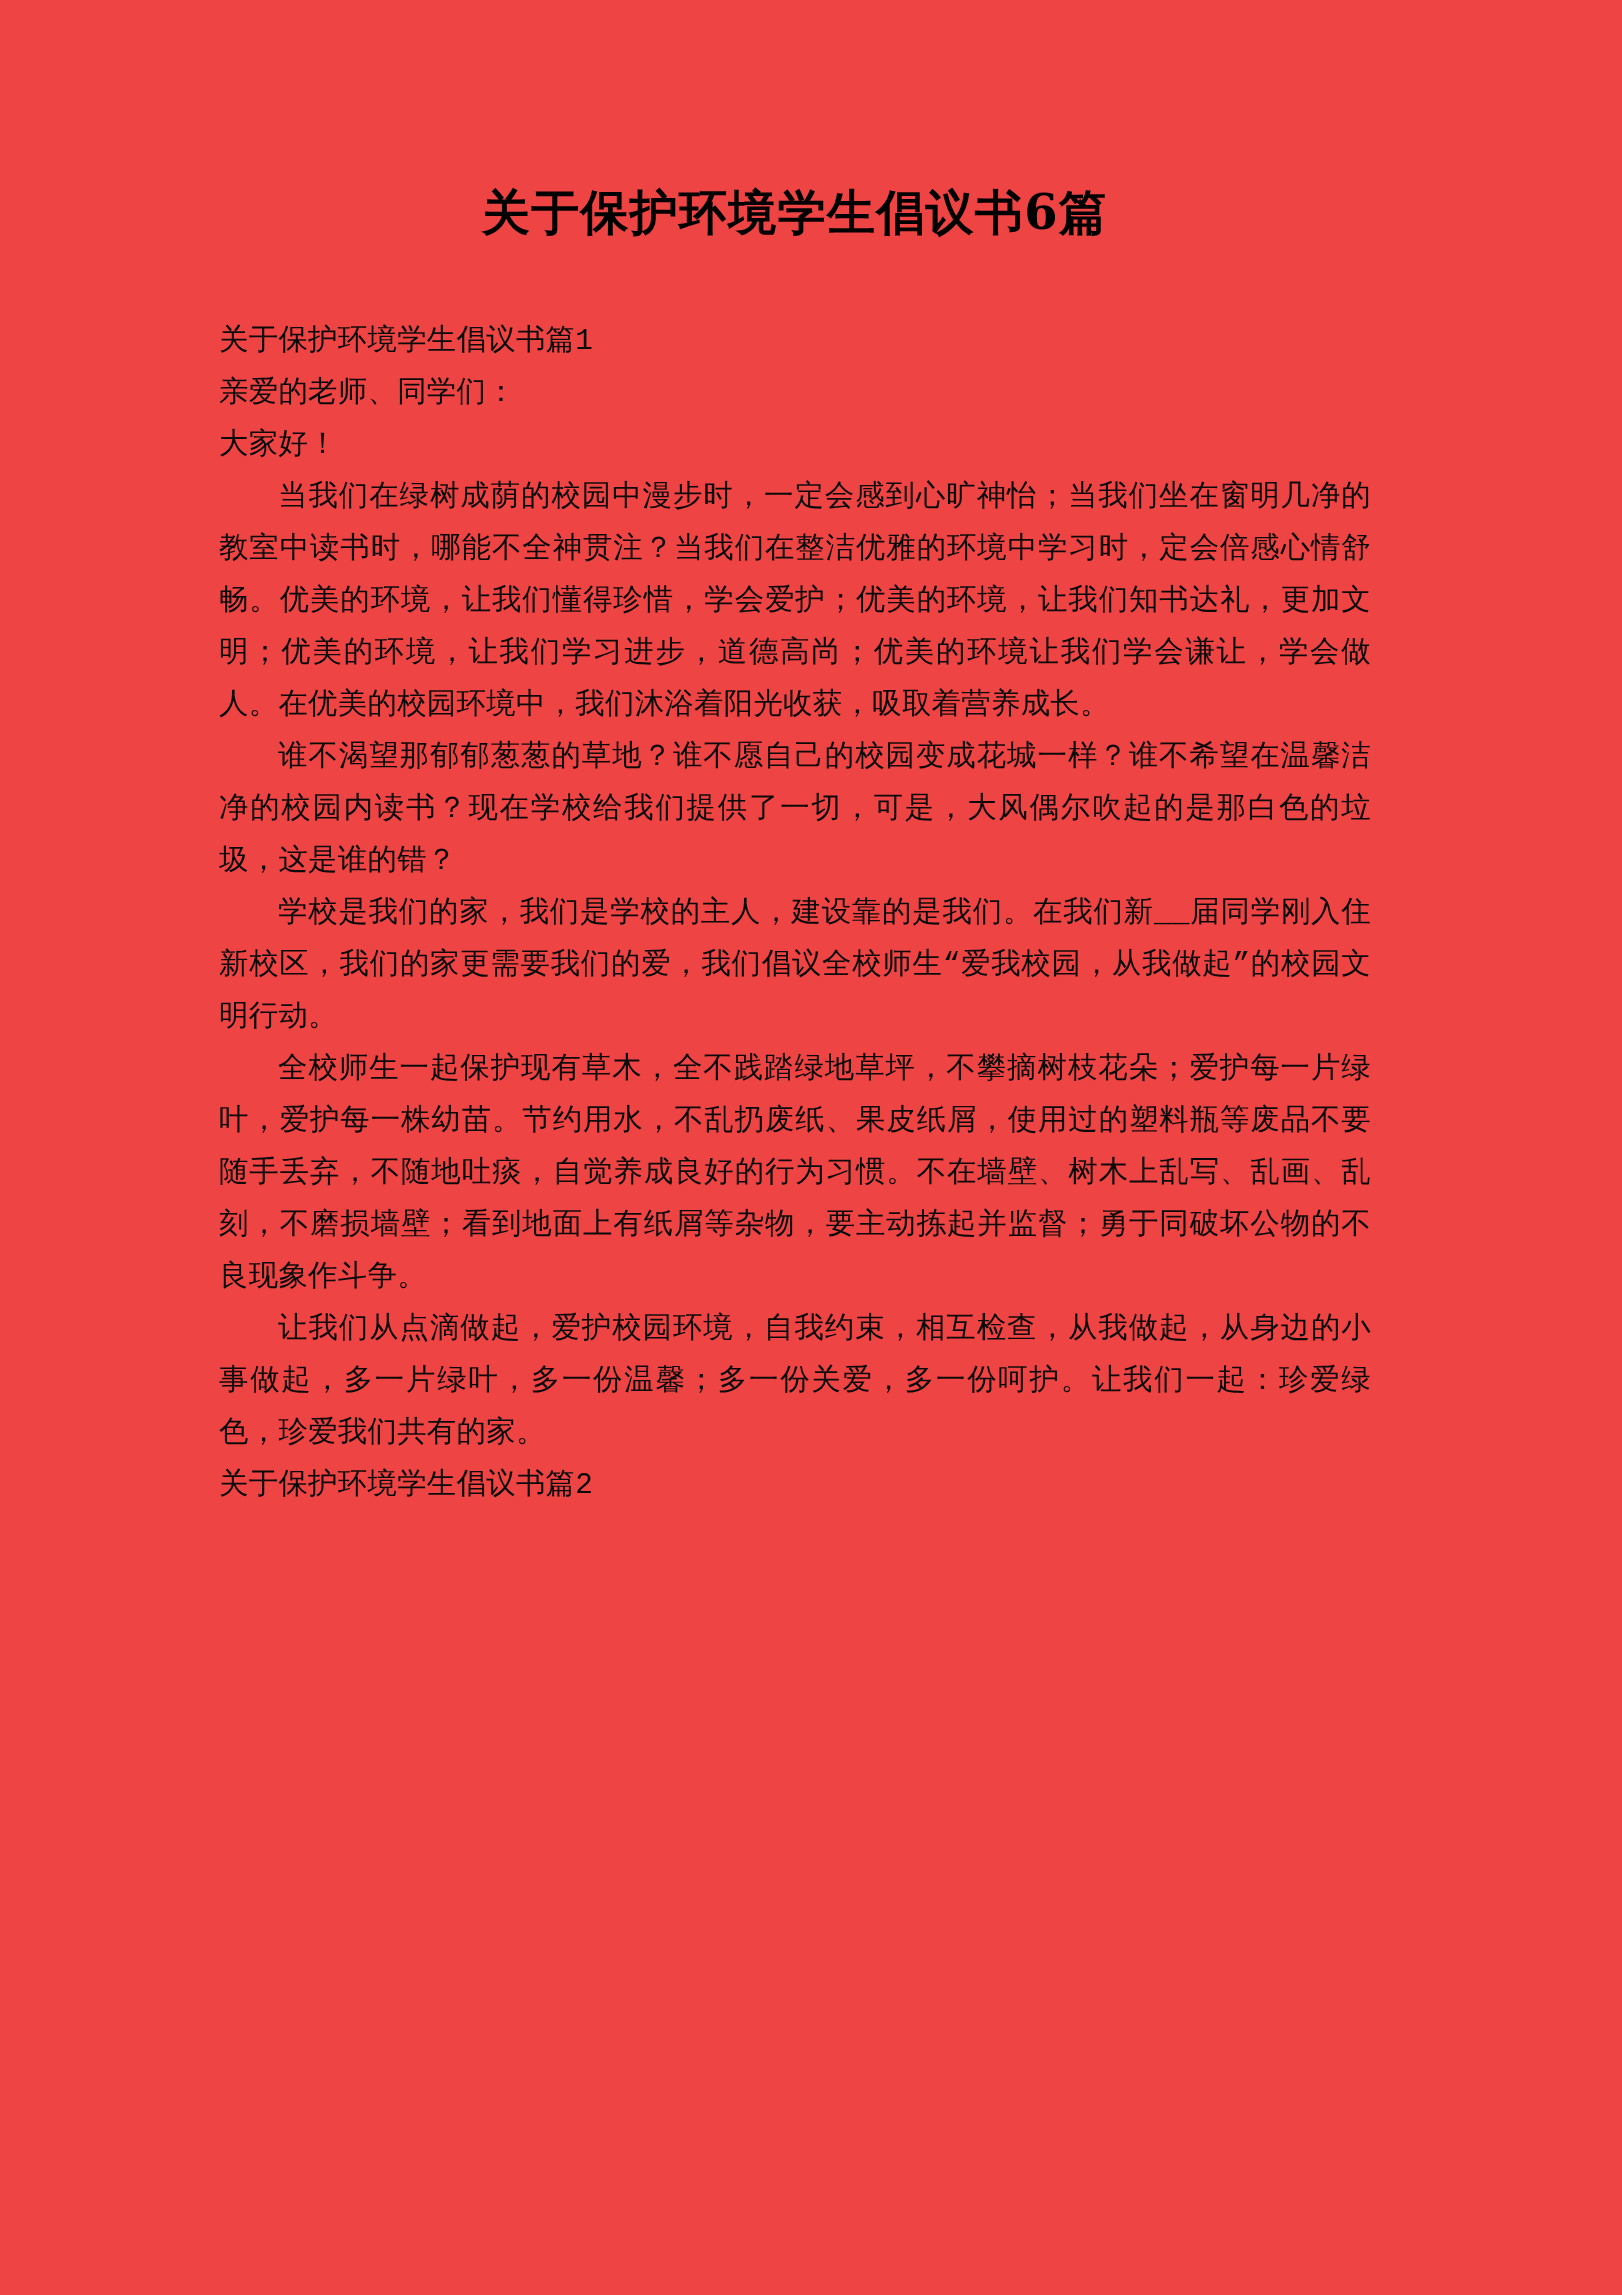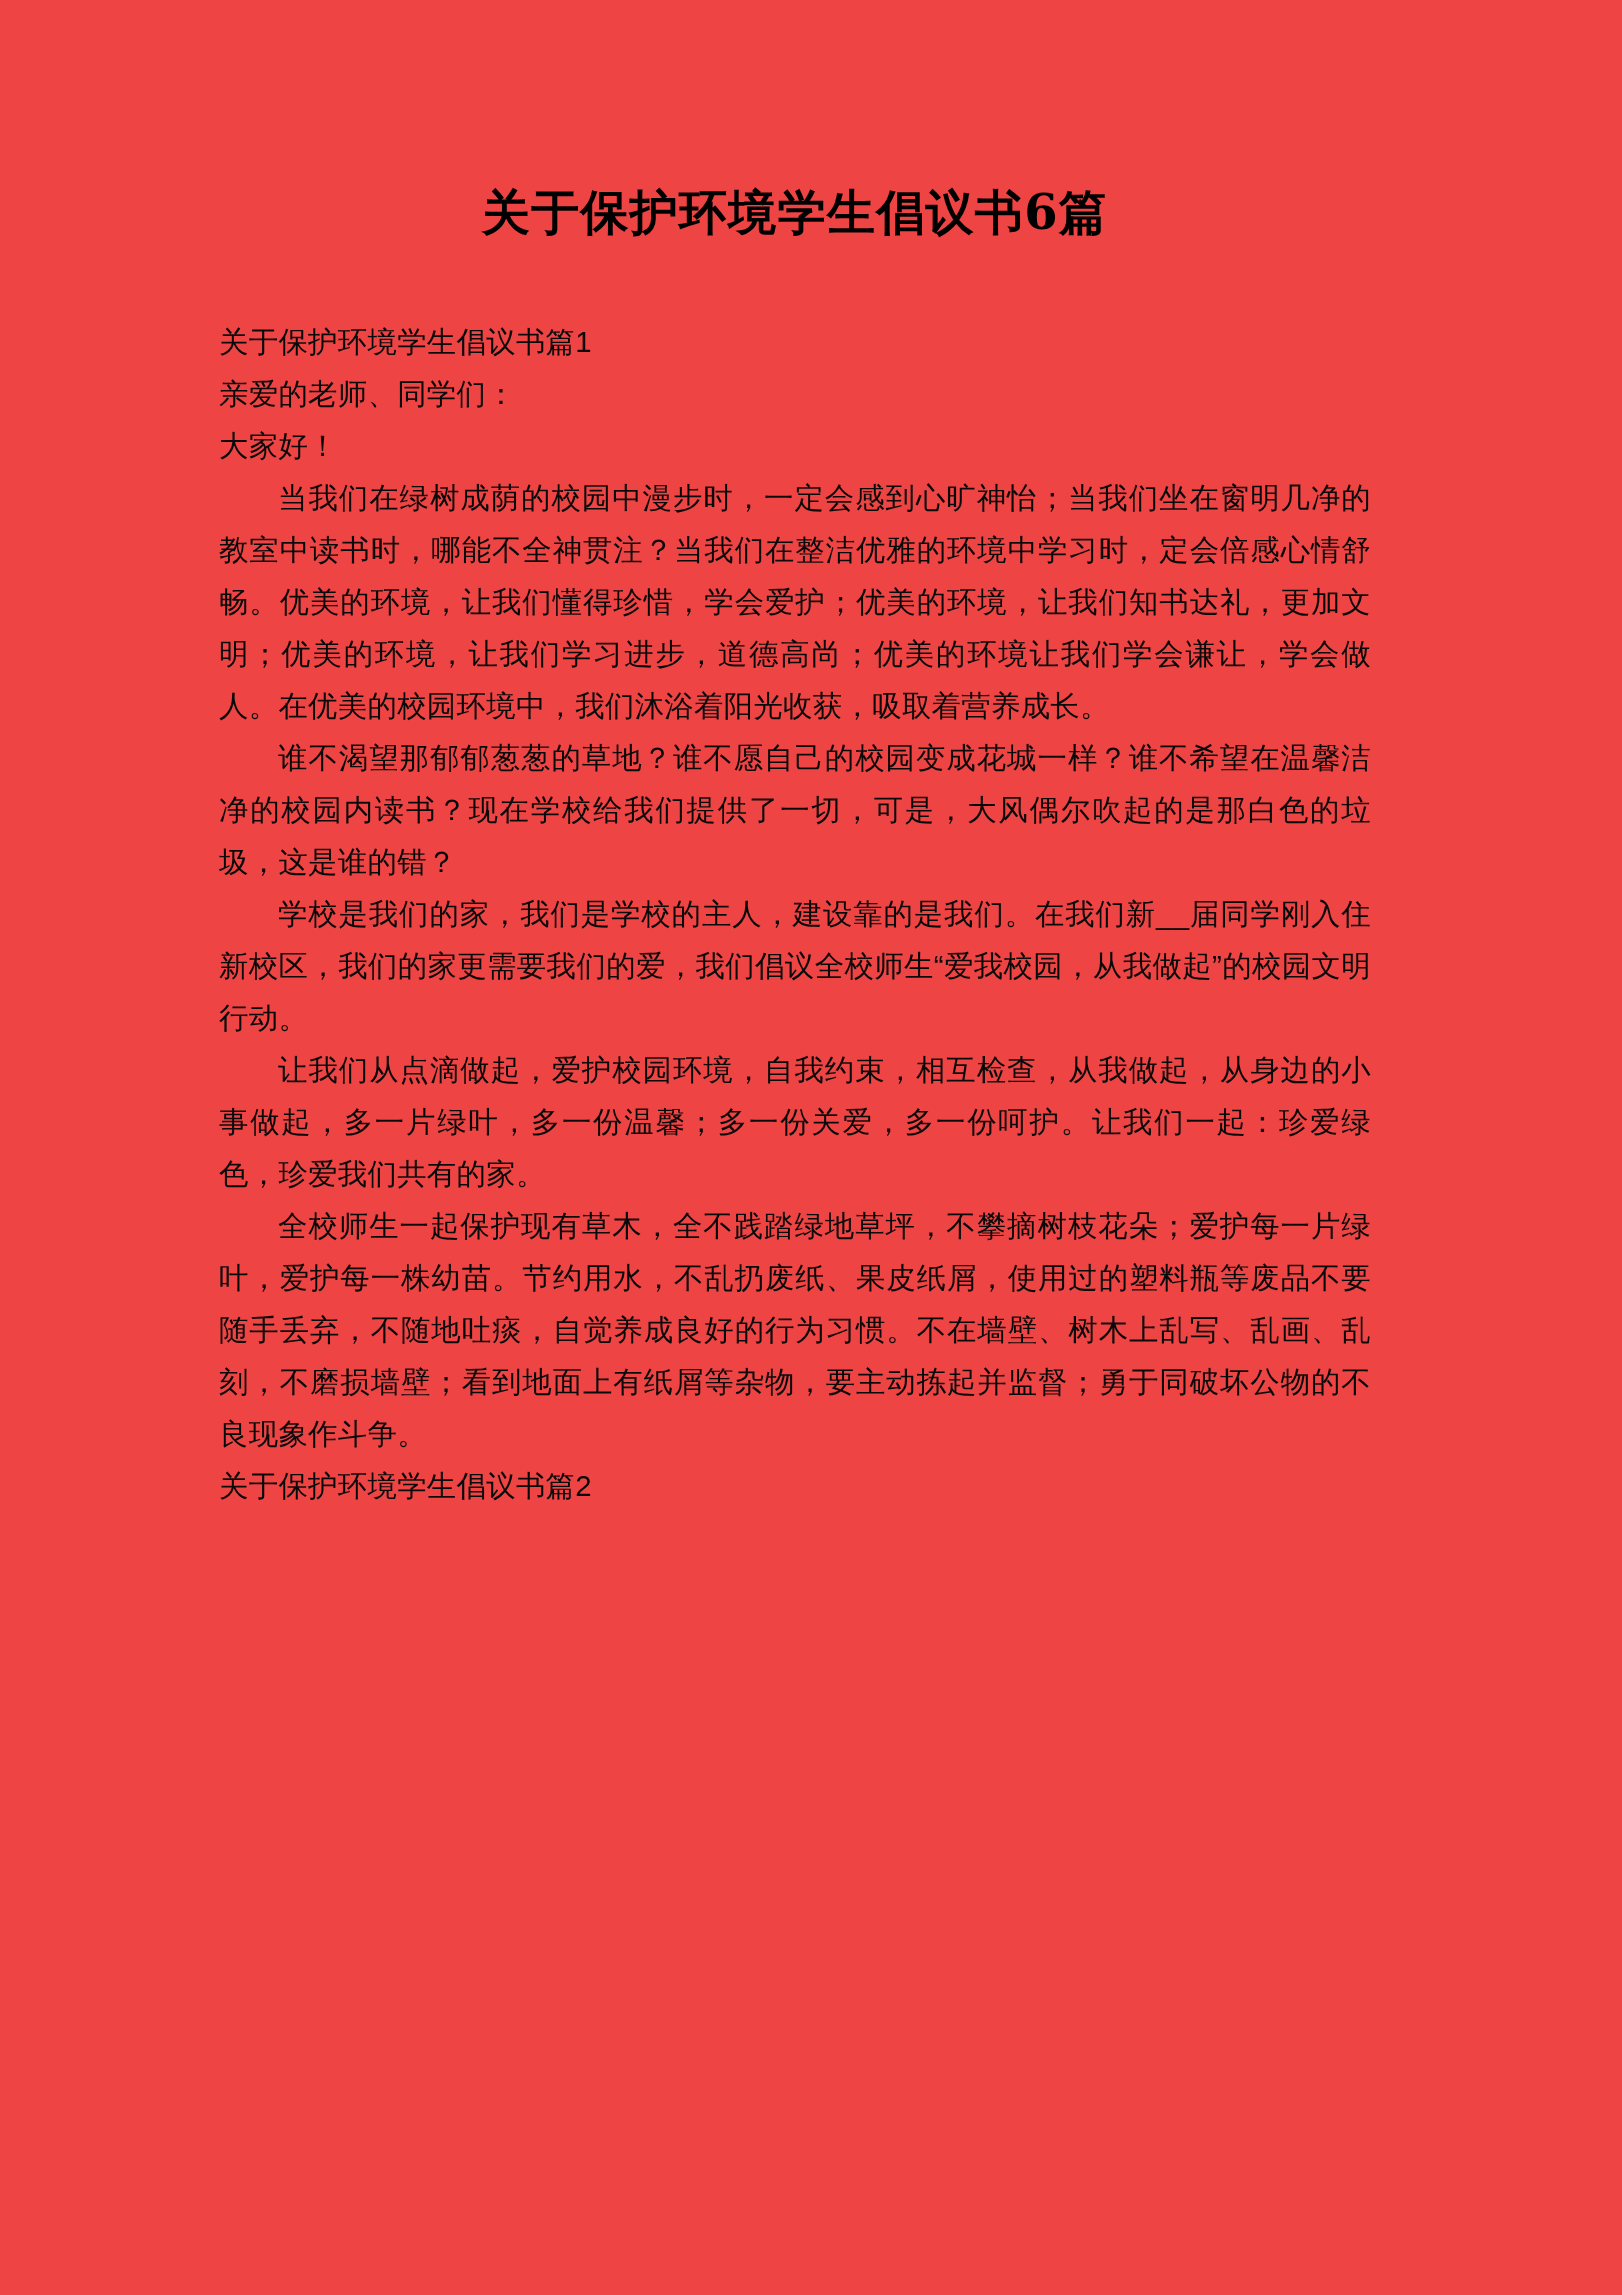--- a/index.html
+++ b/index.html
@@ -33,21 +33,21 @@
     letter-spacing: 1.3px;
     margin: 0;
     padding-top: 188px;
     padding-bottom: 0;
     white-space: nowrap;
   }
   .body-block {
     margin-top: 80px;
   }
   p.para {
-    font-family: Liberation Sans, sans-serif;
+    font-family: Liberation Mono, monospace;
     font-size: 29.4px;
     line-height: 52px;
     color: #0a0a0a;
     margin: 0 0 0 0;
     text-align: justify;
     text-justify: inter-character;
     letter-spacing: 0.3px;
     word-break: break-all;
   }
   p.indent {
@@ -76,23 +76,23 @@
 
       <p class="para noindent">大家好！</p>
 
       <p class="para indent">当我们在绿树成荫的校园中漫步时，一定会感到心旷神怡；当我们坐在窗明几净的教室中读书时，哪能不全神贯注？当我们在整洁优雅的环境中学习时，定会倍感心情舒畅。优美的环境，让我们懂得珍惜，学会爱护；优美的环境，让我们知书达礼，更加文明；优美的环境，让我们学习进步，道德高尚；优美的环境让我们学会谦让，学会做人。在优美的校园环境中，我们沐浴着阳光收获，吸取着营养成长。</p>
 
       <p class="para indent">谁不渴望那郁郁葱葱的草地？谁不愿自己的校园变成花城一样？谁不希望在温馨洁净的校园内读书？现在学校给我们提供了一切，可是，大风偶尔吹起的是那白色的垃圾，这是谁的错？</p>
 
       <p class="para indent">学校是我们的家，我们是学校的主人，建设靠的是我们。在我们新__届同学刚入住新校区，我们的家更需要我们的爱，我们倡议全校师生“爱我校园，从我做起”的校园文明行动。</p>
 
 
+      <p class="para indent">全校师生一起保护现有草木，全不践踏绿地草坪，不攀摘树枝花朵；爱护每一片绿叶，爱护每一株幼苗。节约用水，不乱扔废纸、果皮纸屑，使用过的塑料瓶等废品不要随手丢弃，不随地吐痰，自觉养成良好的行为习惯。不在墙壁、树木上乱写、乱画、乱刻，不磨损墙壁；看到地面上有纸屑等杂物，要主动拣起并监督；勇于同破坏公物的不良现象作斗争。</p>
+
       <p class="para indent">让我们从点滴做起，爱护校园环境，自我约束，相互检查，从我做起，从身边的小事做起，多一片绿叶，多一份温馨；多一份关爱，多一份呵护。让我们一起：珍爱绿色，珍爱我们共有的家。</p>
-
-      <p class="para indent">全校师生一起保护现有草木，全不践踏绿地草坪，不攀摘树枝花朵；爱护每一片绿叶，爱护每一株幼苗。节约用水，不乱扔废纸、果皮纸屑，使用过的塑料瓶等废品不要随手丢弃，不随地吐痰，自觉养成良好的行为习惯。不在墙壁、树木上乱写、乱画、乱刻，不磨损墙壁；看到地面上有纸屑等杂物，要主动拣起并监督；勇于同破坏公物的不良现象作斗争。</p>
 
 
 
       <p class="para noindent">关于保护环境学生倡议书篇2</p>
 
     </div>
   </div>
 </div>
 
 

